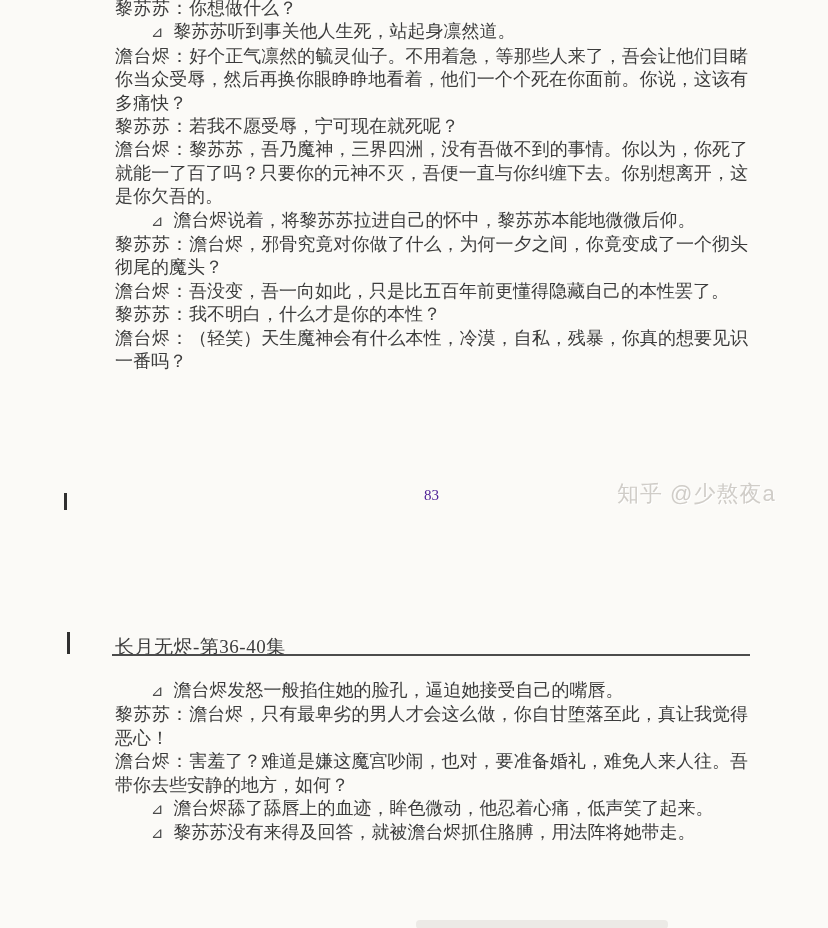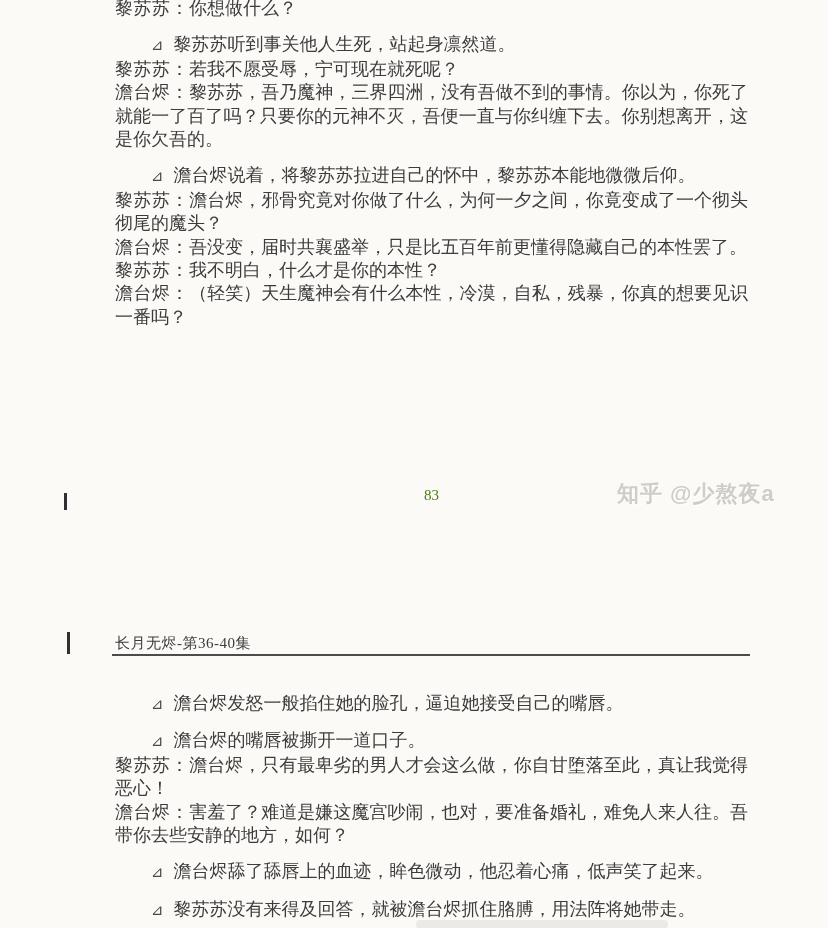--- a/index.html
+++ b/index.html
@@ -15,57 +15,57 @@
     position:absolute;
     left:115px;
     width:633px;
     font-size:18px;
     line-height:23.4px;
     text-align:justify;
   }
   #page1-text{top:-3px;}
   #page2-text{top:679px;}
   .line{margin:0;padding:0;}
-  .line.action{text-indent:2em;margin-top:13px;}
+  .line.action{text-indent:2em;}
   .tri{
     font-family:"DejaVu Sans","Liberation Sans",sans-serif;
     font-size:15px;
     margin-right:10px;
     color:#4a4a4a;
   }
   .speaker{letter-spacing:0.5px;}
   #page1-footer{
     position:absolute;
     left:115px;top:487px;width:633px;
     text-align:center;
     font-size:15px;
-    color:#4d7c0f;
+    color:#4c1d95;
   }
   #watermark{
     position:absolute;
     left:617px;top:479px;
     font-family:"Liberation Sans","DejaVu Sans",sans-serif;
     font-size:22px;
-    font-weight:bold;
+    font-weight:normal;
     color:#d0cdc8;
     text-shadow:1px 1px 0 #ffffff;
     letter-spacing:1px;
     white-space:nowrap;
   }
   .edit-bar{
     position:absolute;
     width:3px;
     background:#303030;
   }
   #edit-bar-1{left:64px;top:493px;height:17px;}
   #edit-bar-2{left:67px;top:632px;height:22px;}
   #page2-header{
     position:absolute;
     left:115px;top:634px;
-    font-size:15px;
+    font-size:19px;
     color:#3c3c3c;
     letter-spacing:0.5px;
     text-align:center;
   }
   #page2-header-rule{
     position:absolute;
     left:112px;top:654px;
     width:638px;height:2px;
     background:#4c4c4c;
   }
@@ -76,41 +76,41 @@
     background:#eceae6;
     border-radius:4px;
   }
 </style>
 </head>
 <body>
 
 <div id="page1-text" class="script-text">
     <p class="line dialogue"><span class="speaker">黎苏苏：</span><span>你想做什么？</span></p>
     <p class="line action"><span class="tri">⊿</span><span>黎苏苏听到事关他人生死，站起身凛然道。</span></p>
+    <p class="line dialogue"><span class="speaker">澹台烬：</span><span>好个正气凛然的毓灵仙子。不用着急，等那些人来了，吾会让他们目睹你当众受辱，然后再换你眼睁睁地看着，他们一个个死在你面前。你说，这该有多痛快？</span></p>
     <p class="line dialogue"><span class="speaker">黎苏苏：</span><span>若我不愿受辱，宁可现在就死呢？</span></p>
     <p class="line dialogue"><span class="speaker">澹台烬：</span><span>黎苏苏，吾乃魔神，三界四洲，没有吾做不到的事情。你以为，你死了就能一了百了吗？只要你的元神不灭，吾便一直与你纠缠下去。你别想离开，这是你欠吾的。</span></p>
     <p class="line action"><span class="tri">⊿</span><span>澹台烬说着，将黎苏苏拉进自己的怀中，黎苏苏本能地微微后仰。</span></p>
     <p class="line dialogue"><span class="speaker">黎苏苏：</span><span>澹台烬，邪骨究竟对你做了什么，为何一夕之间，你竟变成了一个彻头彻尾的魔头？</span></p>
-    <p class="line dialogue"><span class="speaker">澹台烬：</span><span>吾没变，届时共襄盛举，只是比五百年前更懂得隐藏自己的本性罢了。</span></p>
+    <p class="line dialogue"><span class="speaker">澹台烬：</span><span>吾没变，吾一向如此，只是比五百年前更懂得隐藏自己的本性罢了。</span></p>
     <p class="line dialogue"><span class="speaker">黎苏苏：</span><span>我不明白，什么才是你的本性？</span></p>
     <p class="line dialogue"><span class="speaker">澹台烬：</span><span>（轻笑）天生魔神会有什么本性，冷漠，自私，残暴，你真的想要见识一番吗？</span></p>
   </div>
 
 <div id="page1-footer">83</div>
 
 <div id="watermark">知乎 @少熬夜a</div>
 
 <div id="edit-bar-1" class="edit-bar"></div>
 <div id="edit-bar-2" class="edit-bar"></div>
 
 <div id="page2-header">长月无烬-第36-40集</div>
 <div id="page2-header-rule"></div>
 
 <div id="page2-text" class="script-text">
     <p class="line action"><span class="tri">⊿</span><span>澹台烬发怒一般掐住她的脸孔，逼迫她接受自己的嘴唇。</span></p>
-    <p class="line action"><span class="tri">⊿</span><span>澹台烬的嘴唇被撕开一道口子。</span></p>
     <p class="line dialogue"><span class="speaker">黎苏苏：</span><span>澹台烬，只有最卑劣的男人才会这么做，你自甘堕落至此，真让我觉得恶心！</span></p>
     <p class="line dialogue"><span class="speaker">澹台烬：</span><span>害羞了？难道是嫌这魔宫吵闹，也对，要准备婚礼，难免人来人往。吾带你去些安静的地方，如何？</span></p>
     <p class="line action"><span class="tri">⊿</span><span>澹台烬舔了舔唇上的血迹，眸色微动，他忍着心痛，低声笑了起来。</span></p>
     <p class="line action"><span class="tri">⊿</span><span>黎苏苏没有来得及回答，就被澹台烬抓住胳膊，用法阵将她带走。</span></p>
   </div>
 
 <div id="bottom-fragment"></div>
 
 </body></html>

